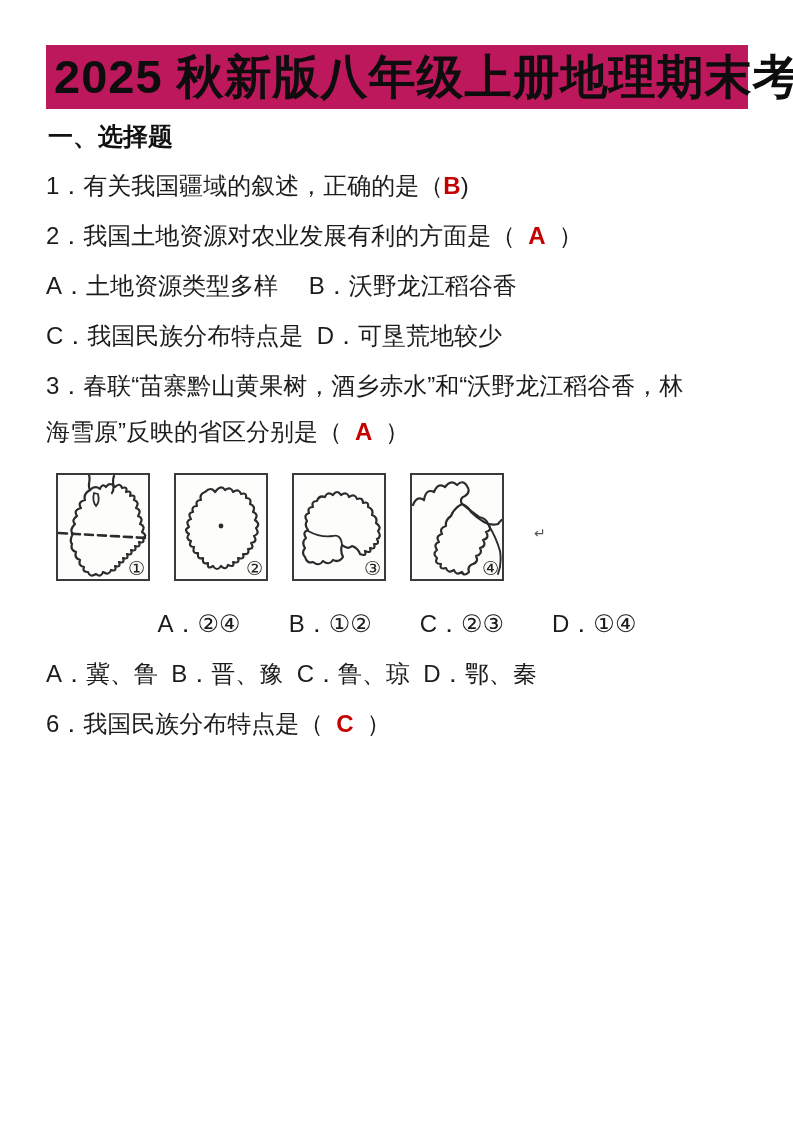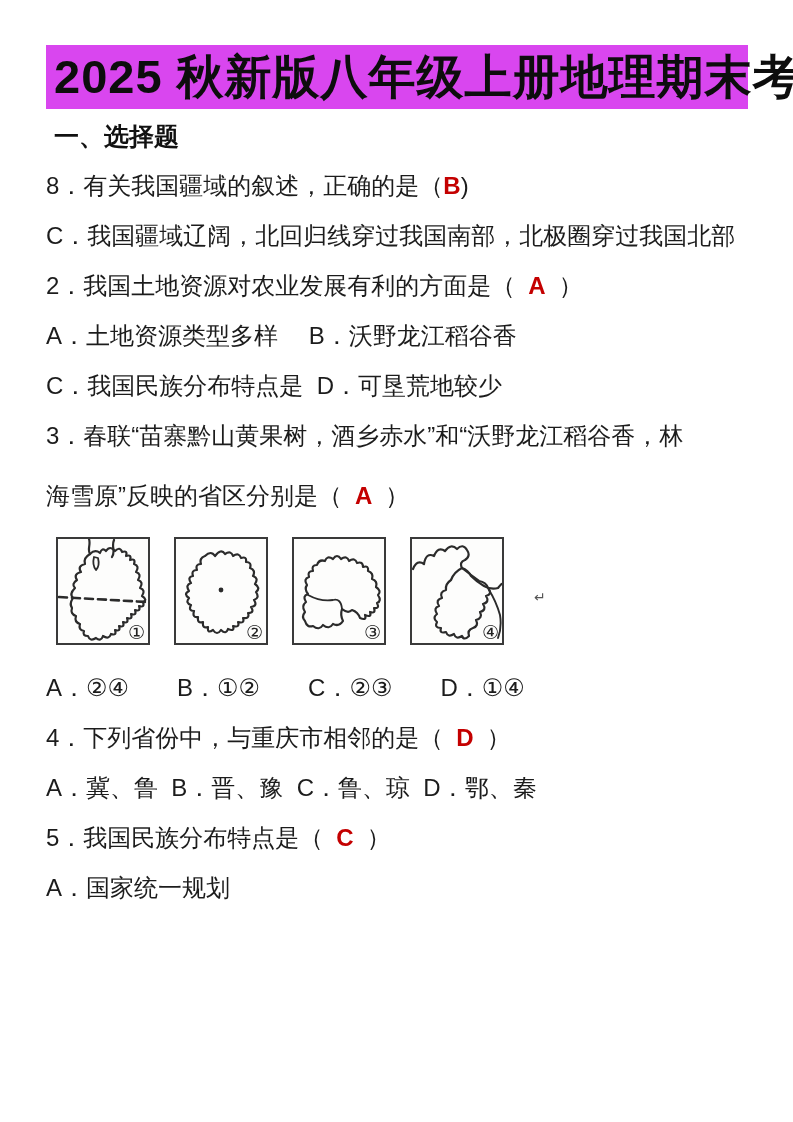--- a/index.html
+++ b/index.html
@@ -19,36 +19,36 @@
     color: #0d0d0d;
     font-size: 47px;
     font-weight: bold;
     line-height: 64px;
     padding: 0 8px;
     letter-spacing: 1px;
     white-space: nowrap;
   }
 
   .section-heading {
-    margin: 12px 0 0 8px;
+    margin: 12px 0 0 2px;
     font-size: 25px;
     font-weight: bold;
     color: #111;
     line-height: 30px;
   }
 
   .tline {
     font-size: 24px;
     line-height: 30px;
     margin: 20px 0;
     white-space: pre-wrap;
     color: #1c1c1c;
   }
   .tline.wrap2-top { margin-bottom: 8px; }
-  .tline.wrap2-bot { margin-top: 30px; }
+  .tline.wrap2-bot { margin-top: 16px; }
 
   .ans {
     font-weight: bold;
     color: #c40000;
   }
   .ans.spaced { padding: 0 13px; }
 
   
   .maps-row {
     position: relative;
@@ -75,33 +75,32 @@
     color: #222;
   }
   .stray {
     position: absolute;
     left: 478px;
     top: 52px;
     font-size: 14px;
     color: #555;
   }
 
-  .opts-after-maps { margin-top: 26px; }
+  .opts-after-maps { margin-top: 26px; text-align: center; }
 </style>
 </head>
 <body>
 
 <div class="page">
 
-  <h1 class="doc-title" style="background: #d946ef;">2025 秋新版八年级上册地理期末考</h1>
+  <h1 class="doc-title" style="background: #be185d;">2025 秋新版八年级上册地理期末考</h1>
 
   <h2 class="section-heading">一、选择题</h2>
 
-  <p class="tline"><span>8．有关我国疆域的叙述，正确的是（</span><span class="ans" style="color: rgb(196, 0, 0);">B</span><span>)</span></p>
-  <p class="tline">C．我国疆域辽阔，北回归线穿过我国南部，北极圈穿过我国北部</p>
+  <p class="tline"><span>1．有关我国疆域的叙述，正确的是（</span><span class="ans" style="color: rgb(196, 0, 0);">B</span><span>)</span></p>
 
   <p class="tline"><span>2．我国土地资源对农业发展有利的方面是（</span><span class="ans spaced" style="color: rgb(196, 0, 0);">A</span><span>）</span></p>
   <p class="tline">A．土地资源类型多样　 B．沃野龙江稻谷香</p>
   <p class="tline">C．我国民族分布特点是  D．可垦荒地较少</p>
 
   <p class="tline wrap2-top">3．春联“苗寨黔山黄果树，酒乡赤水”和“沃野龙江稻谷香，林</p>
   <p class="tline wrap2-bot"><span>海雪原”反映的省区分别是（</span><span class="ans spaced" style="color: rgb(196, 0, 0);">A</span><span>）</span></p>
 
   <div class="maps-row">
 
@@ -139,19 +138,17 @@
         <path d="M77,51 Q84,62 88,76 Q90,88 86,99" stroke-width="1.9"></path>
       </svg>
       <span class="map-num">④</span>
     </div>
 
     <span class="stray">↵</span>
   </div>
 
   <p class="tline opts-after-maps">A．②④　　B．①②　　C．②③　　D．①④</p>
 
-  <p class="tline"><span>4．下列省份中，与重庆市相邻的是（</span><span class="ans spaced" style="color: rgb(196, 0, 0);">D</span><span>）</span></p>
   <p class="tline">A．冀、鲁  B．晋、豫  C．鲁、琼  D．鄂、秦</p>
 
-  <p class="tline"><span>5．我国民族分布特点是（</span><span class="ans spaced" style="color: rgb(196, 0, 0);">C</span><span>）</span></p>
-  <p class="tline">A．国家统一规划</p>
+  <p class="tline"><span>6．我国民族分布特点是（</span><span class="ans spaced" style="color: rgb(196, 0, 0);">C</span><span>）</span></p>
 
 </div>
 
 </body></html>

